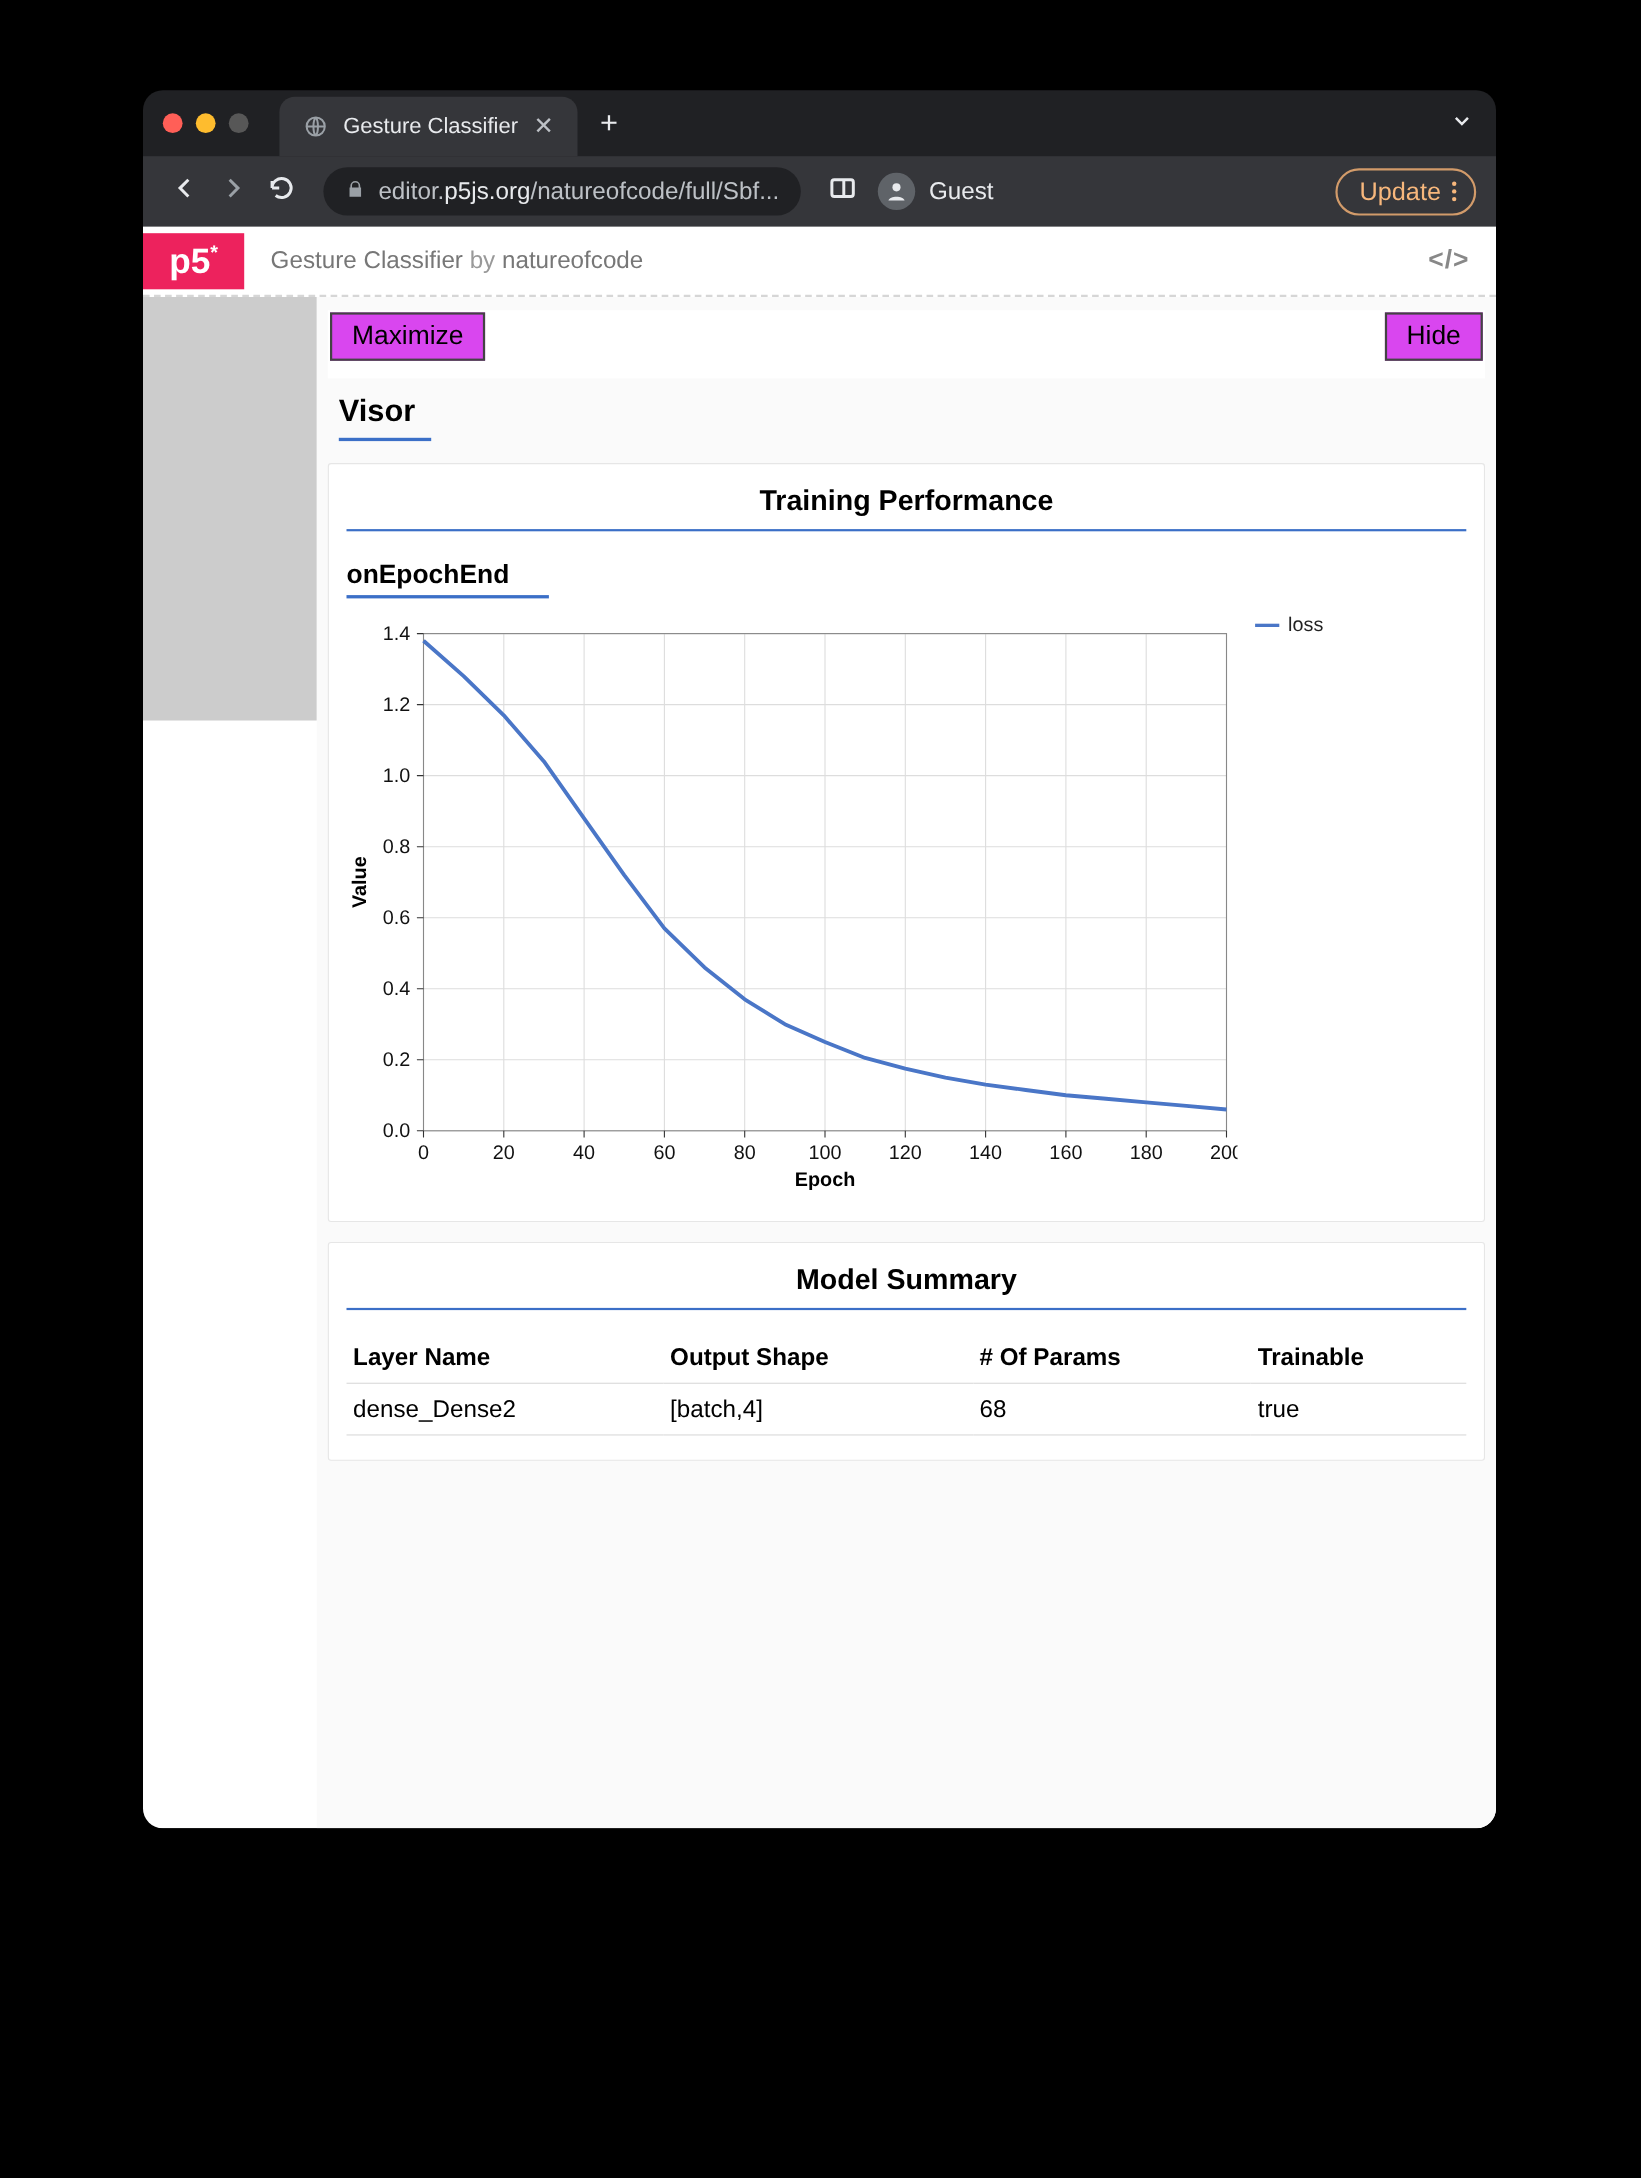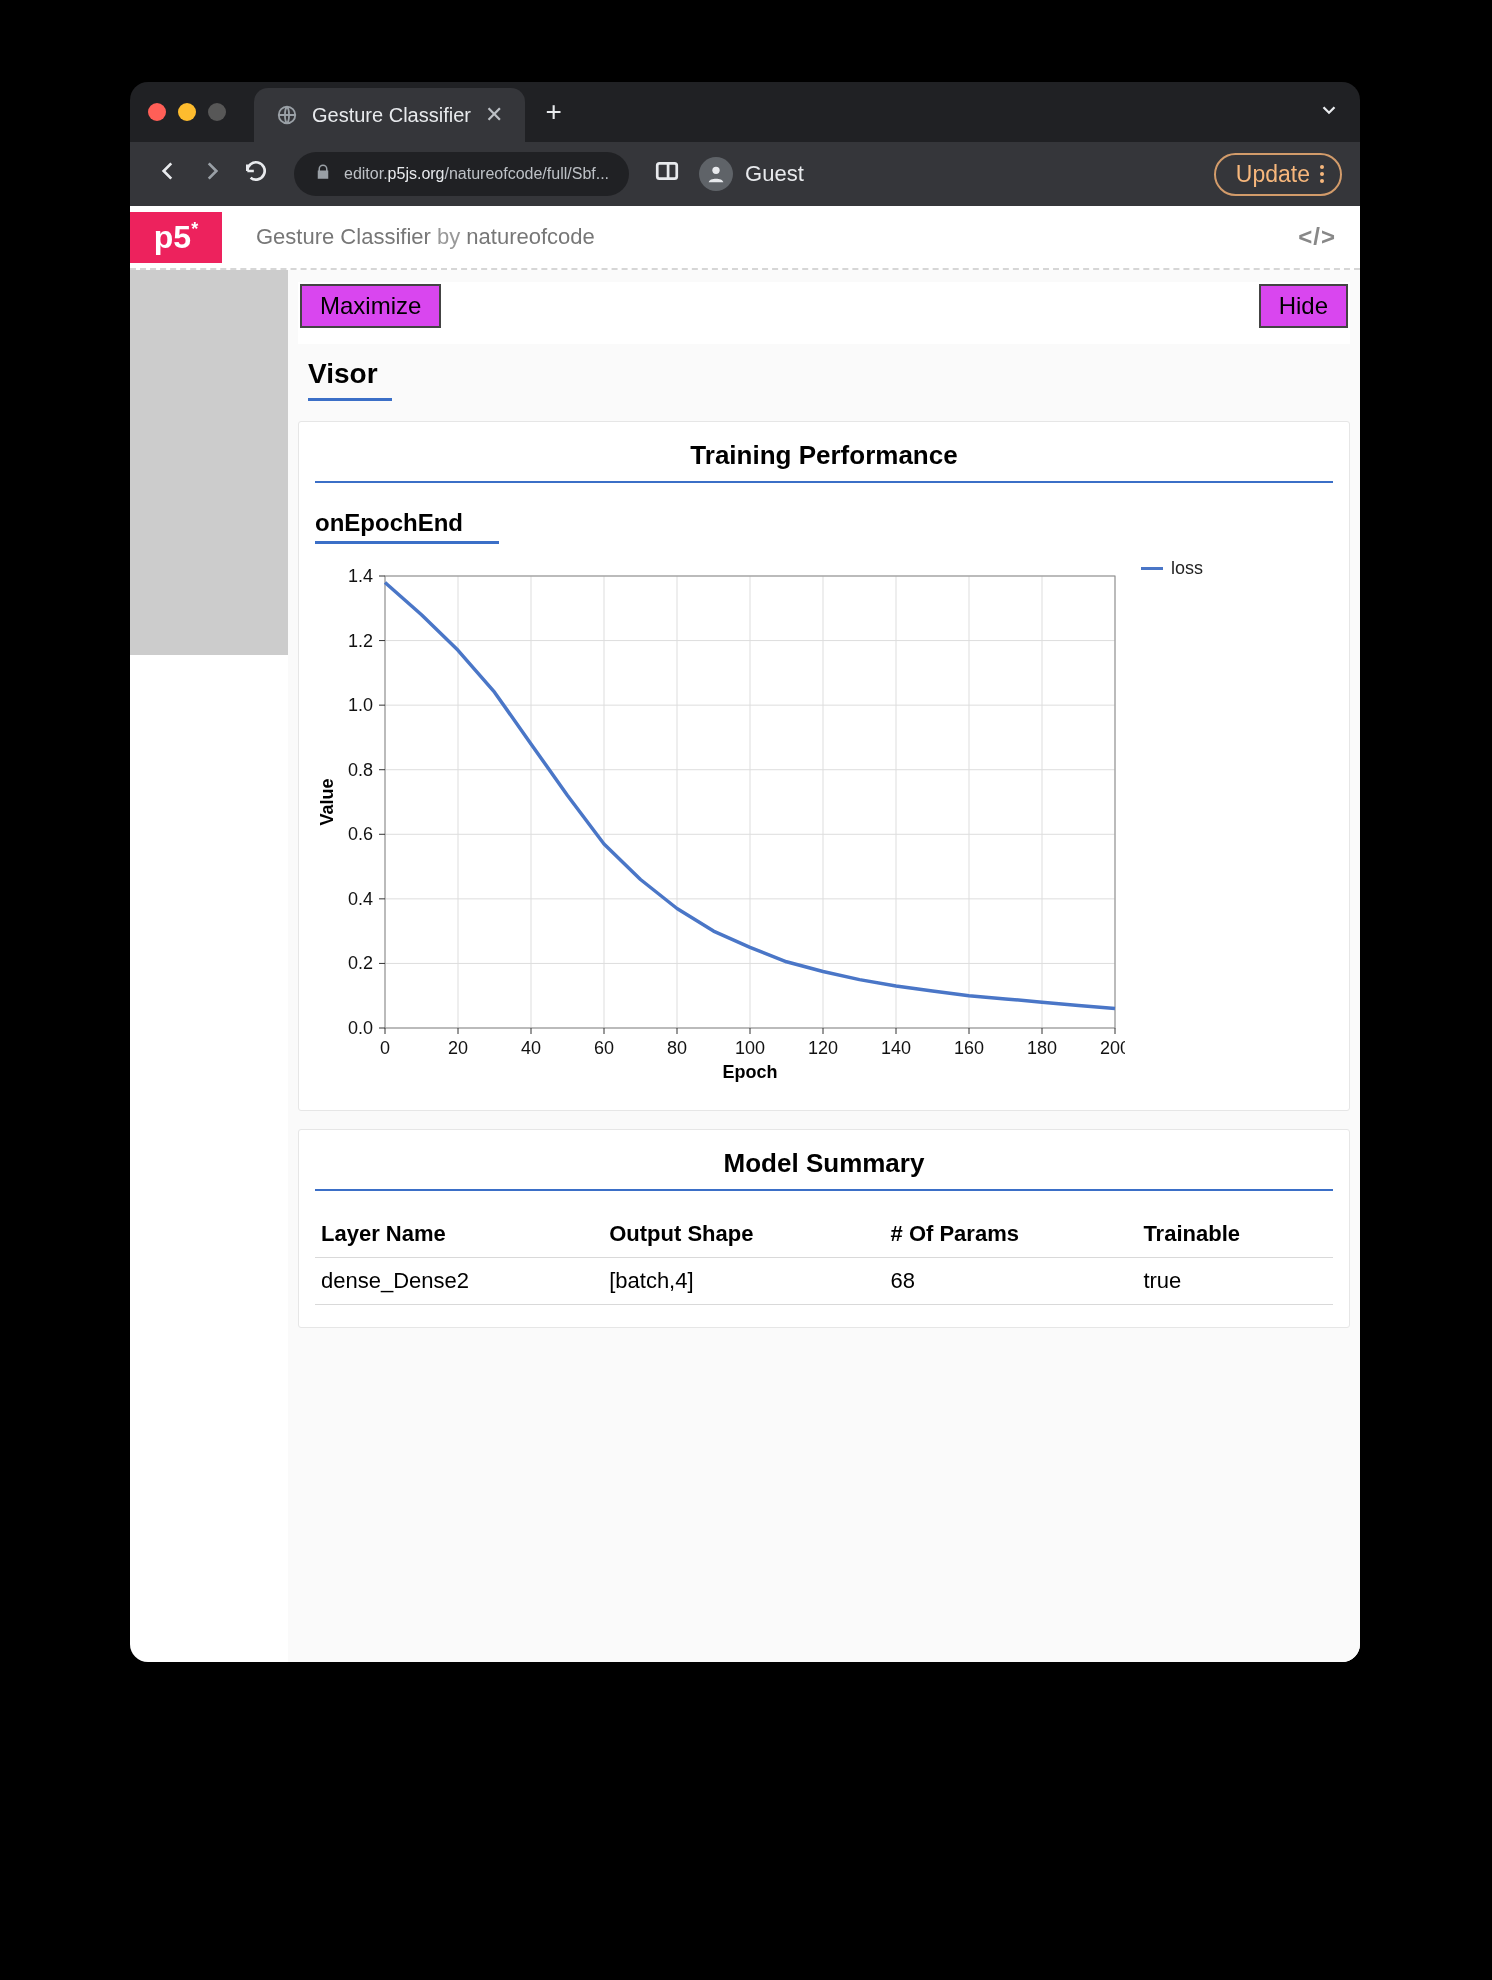--- a/index.html
+++ b/index.html
@@ -29,21 +29,21 @@
   .toolbar {
     height: 64px; background: #35363a; display: flex; align-items: center; gap: 4px;
     padding: 0 18px; color: #9aa0a6; font-size: 22px;
   }
   .toolbar .nav-ico { width: 40px; text-align: center; }
   .toolbar .nav-ico svg { width: 26px; height: 26px; stroke: #9aa0a6; }
   .toolbar .nav-ico.active svg { stroke: #e8eaed; }
   .urlbar {
     display: flex; align-items: center; gap: 12px; background: #202124; color: #bdc1c6;
     height: 44px; border-radius: 22px; padding: 0 20px; margin: 0 14px; flex: 0 0 auto;
-    font-size: 16px;
+    font-size: 22px;
   }
   .urlbar .host { color: #e8eaed; }
   .share-ico { width: 40px; text-align: center; }
   .share-ico svg { width: 26px; height: 26px; stroke: #e8eaed; fill: none; }
   .avatar {
     width: 34px; height: 34px; border-radius: 50%; background: #5f6368; color: #fff;
     display: flex; align-items: center; justify-content: center; margin-left: 8px;
   }
   .avatar svg { width: 22px; height: 22px; fill: #e8eaed; }
   .guest { color: #e8eaed; margin: 0 12px 0 8px; }
@@ -56,21 +56,21 @@
   
   .p5header {
     height: 64px; background: #fff; display: flex; align-items: center;
     border-bottom: 2px dashed #d6d6d6;
   }
   .p5logo {
     height: 51px; width: 92px; background: #ed225d; color: #fff; display: flex;
     align-items: center; justify-content: center; font-size: 32px; font-weight: 700;
   }
   .p5logo sup { font-size: 18px; position: relative; top: -8px; }
-  .p5title { margin-left: 34px; font-size: 22px; color: #999; }
+  .p5title { margin-left: 24px; font-size: 22px; color: #999; }
   .p5title .sketch { color: #777; }
   .p5title .author { color: #777; }
   .p5header .code-ico { margin-left: auto; margin-right: 24px; color: #888; font-size: 24px; font-weight: 700; letter-spacing: 1px; }
   
   .content { display: flex; background: #fff; height: calc(100% - 60px - 64px - 64px); }
   .canvas { width: 158px; background: #ccc; flex-shrink: 0; height: 385px; }
   .visor { flex: 1; background: #fafafa; padding: 12px 10px 0 10px; overflow: hidden; }
   .topbtns { display: flex; justify-content: space-between; padding: 2px 2px 16px 2px; background: #fff; }
   .btn {
     background: #d946ef; border: 2px solid #444; padding: 6px 18px; font-size: 24px;

